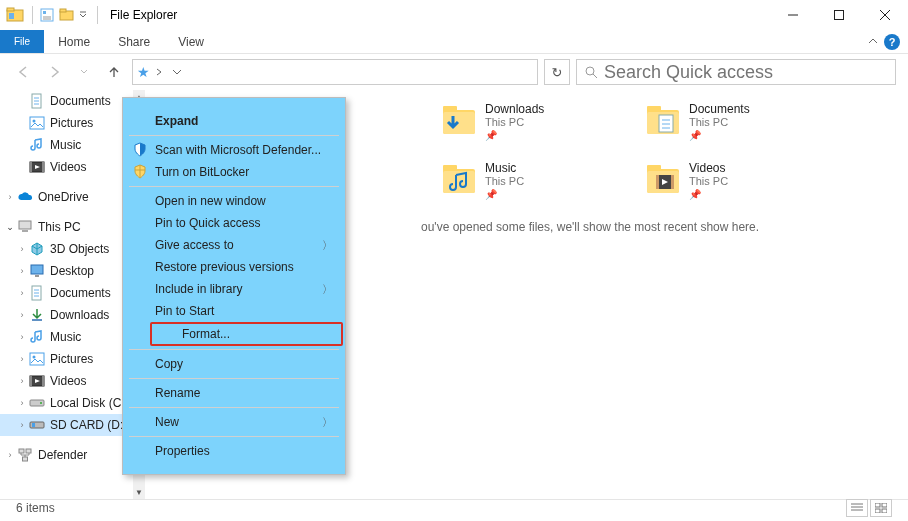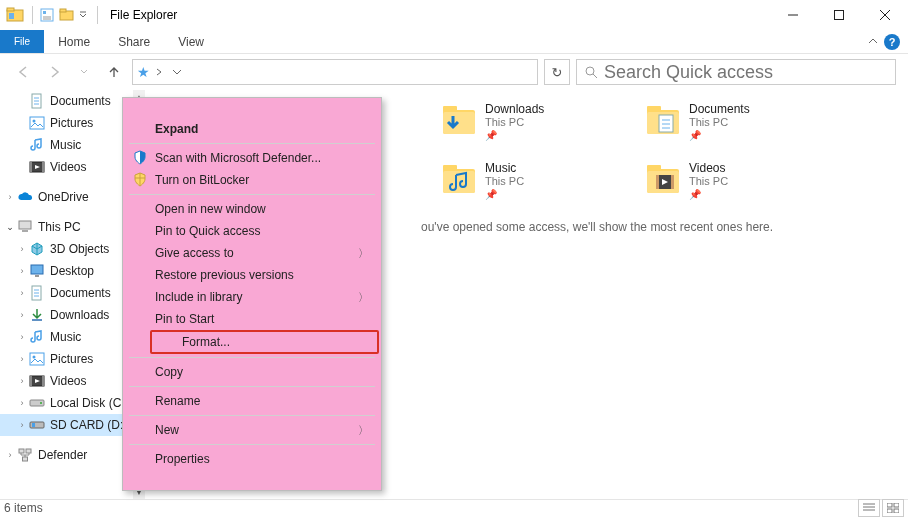--- a/index.html
+++ b/index.html
@@ -51,29 +51,29 @@
 .content-pane { flex: 1; padding: 12px 16px 0 16px; position: relative; }
 .freq-row { display: flex; gap: 24px; margin-left: 280px; margin-bottom: 20px; }
 .freq-item { display: flex; align-items: flex-start; gap: 8px; width: 180px; cursor: pointer; }
 .freq-icon { width: 36px; height: 36px; }
 .freq-text { display: flex; flex-direction: column; }
 .freq-name { font-size: 12px; color: #222; }
 .freq-sub { font-size: 11px; color: #777; }
 .freq-pin { font-size: 10px; color: #999; margin-top: 2px; }
 .hint-text { margin-left: 260px; margin-top: 16px; font-size: 12px; color: #666; }
 
-.ctx-menu { position: absolute; left: 122px; top: 97px; width: 260px; background: #f9a8d4; border: 1px solid #bcbcbc; box-shadow: 3px 3px 6px rgba(0,0,0,.25); padding: 20px 2px; z-index: 100; }
+.ctx-menu { position: absolute; left: 122px; top: 97px; width: 224px; background: #7dd3fc; border: 1px solid #bcbcbc; box-shadow: 3px 3px 6px rgba(0,0,0,.25); padding: 12px 2px; z-index: 100; }
 .ctx-item { display: flex; align-items: center; height: 22px; padding: 0 10px 0 30px; position: relative; cursor: pointer; font-size: 12px; color: #222; }
 .ctx-item.bold { font-weight: bold; }
 .ctx-icon { position: absolute; left: 6px; width: 18px; height: 18px; display: flex; align-items: center; justify-content: center; }
 .ctx-sub { position: absolute; right: 10px; font-size: 11px; color: #555; }
 .ctx-sep { height: 1px; background: #d0d0d0; margin: 3px 4px; }
 .ctx-highlight { border: 2px solid #d93025; border-radius: 2px; height: 24px; margin-left: 25px; }
 
-.statusbar { height: 16px; border-top: 1px solid #e5e5e5; display: flex; align-items: center; padding: 0 4px; font-size: 11px; color: #555; }
+.statusbar { height: 16px; border-top: 1px solid #e5e5e5; display: flex; align-items: center; padding: 0 16px; font-size: 11px; color: #555; }
 .status-spacer { flex: 1; }
 .view-btn { width: 22px; height: 18px; border: 1px solid #ccc; margin-left: 2px; display: flex; align-items: center; justify-content: center; cursor: pointer; }
 
 svg { display: block; }
 </style>
 </head>
 <body>
 
 <div class="titlebar">
   <span class="titlebar-icon">
@@ -428,21 +428,21 @@
               <path d="M17 18l6 3-6 3z" fill="#fff"></path>
             </svg>
           </div>
           <div class="freq-text">
             <span class="freq-name">Videos</span>
             <span class="freq-sub">This PC</span>
             <span class="freq-pin">📌</span>
           </div>
         </div>
       </div>
-    <div class="hint-text">ou've opened some access, we'll show the most recent ones here.</div>
+    <div class="hint-text">ou've opened some files, we'll show the most recent show here.</div>
   </div>
 </div>
 
 <div class="ctx-menu" id="ctx-menu">
     <div class="ctx-item bold">
       <span>Expand</span>
     </div>
     <div class="ctx-sep"></div>
     <div class="ctx-item">
       <span class="ctx-icon">

